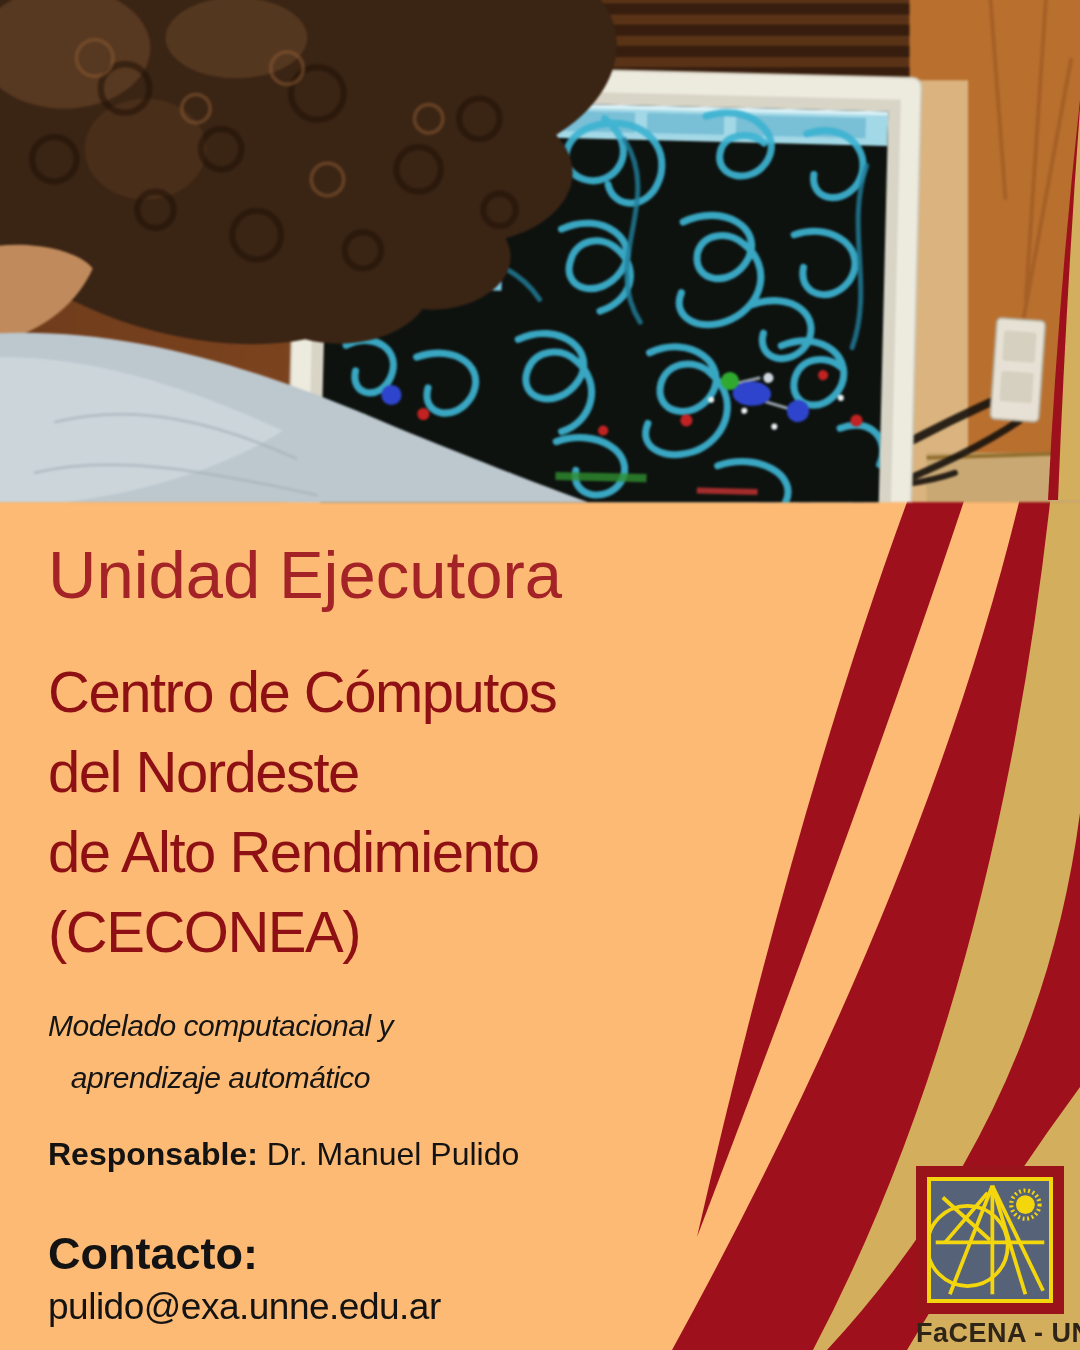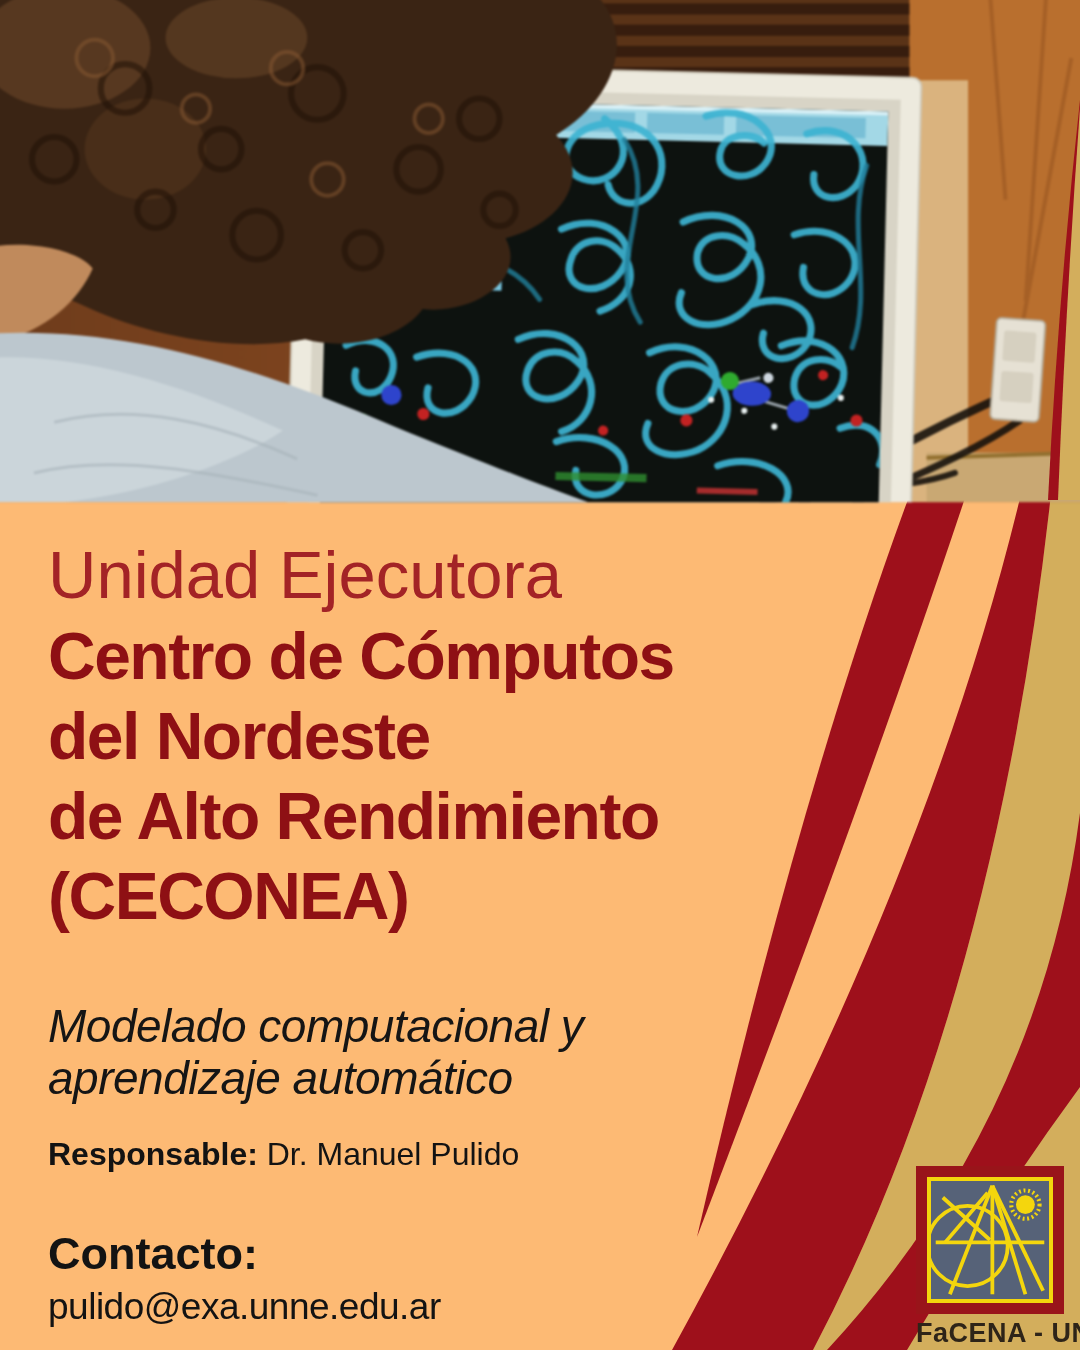--- a/index.html
+++ b/index.html
@@ -8,26 +8,26 @@
     background:#fdba74;font-family:"Liberation Sans",sans-serif;
   }
   .layer{position:absolute;left:0;top:0;}
   svg{display:block;}
   .photo-svg{filter:blur(1.1px);transform:scale(1.012);transform-origin:50% 45%;}
   .kicker{
     position:absolute;left:48px;top:540px;font-size:67px;line-height:1.05;
     color:#a32326;font-weight:400;letter-spacing:0;
   }
   .title{
-    position:absolute;left:48px;top:616px;font-size:66px;line-height:80px;
-    font-weight:700;color:#8e1014;letter-spacing:-1.5px;
+    position:absolute;left:48px;top:652px;font-size:58px;line-height:80px;
+    font-weight:400;color:#8e1014;letter-spacing:-1.5px;
   }
   .subtitle{
-    position:absolute;left:48px;top:1000px;font-size:46px;line-height:52px;
-    font-style:italic;color:#151515;letter-spacing:-0.5px;
+    position:absolute;left:48px;top:1000px;font-size:30px;line-height:52px;
+    font-style:italic;color:#151515;letter-spacing:-0.5px;text-align:center;
   }
   .resp-line{position:absolute;left:48px;top:1136px;font-size:32px;color:#131313;}
   .bold{font-weight:700;}
   .contact-label{position:absolute;left:48px;top:1228px;font-size:45px;font-weight:700;color:#131313;text-align:right;}
   .contact-email{position:absolute;left:48px;top:1286px;font-size:37px;color:#131313;letter-spacing:-0.5px;}
   .logo-wrap{position:absolute;left:916px;top:1166px;width:148px;text-align:center;}
   .logo-box{width:148px;height:148px;background:#99141a;box-sizing:border-box;padding:11px;}
   .logo-panel{width:100%;height:100%;background:#566278;border:4px solid #f4d60d;box-sizing:border-box;}
   .logo-panel svg{width:100%;height:100%;}
   .logo-caption{

